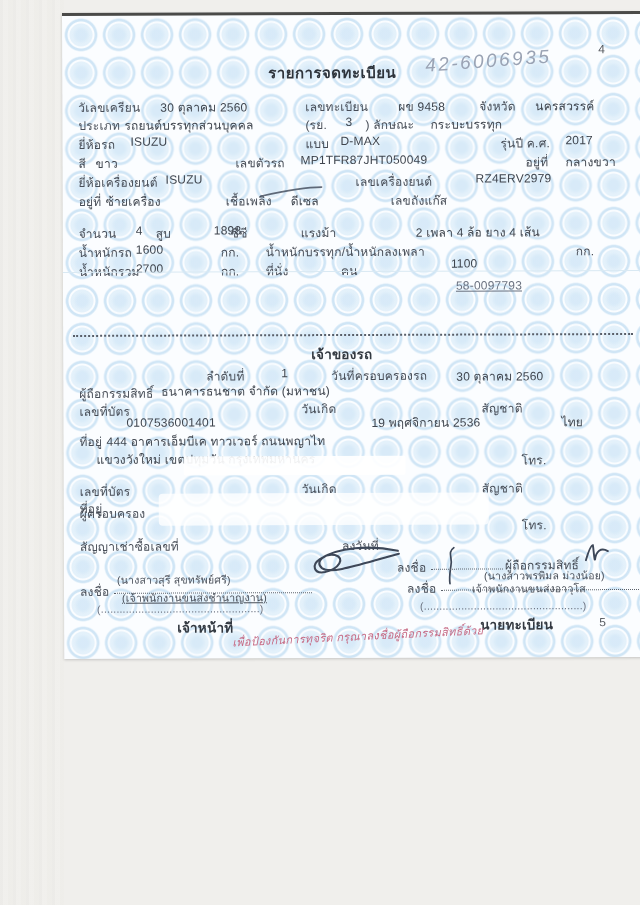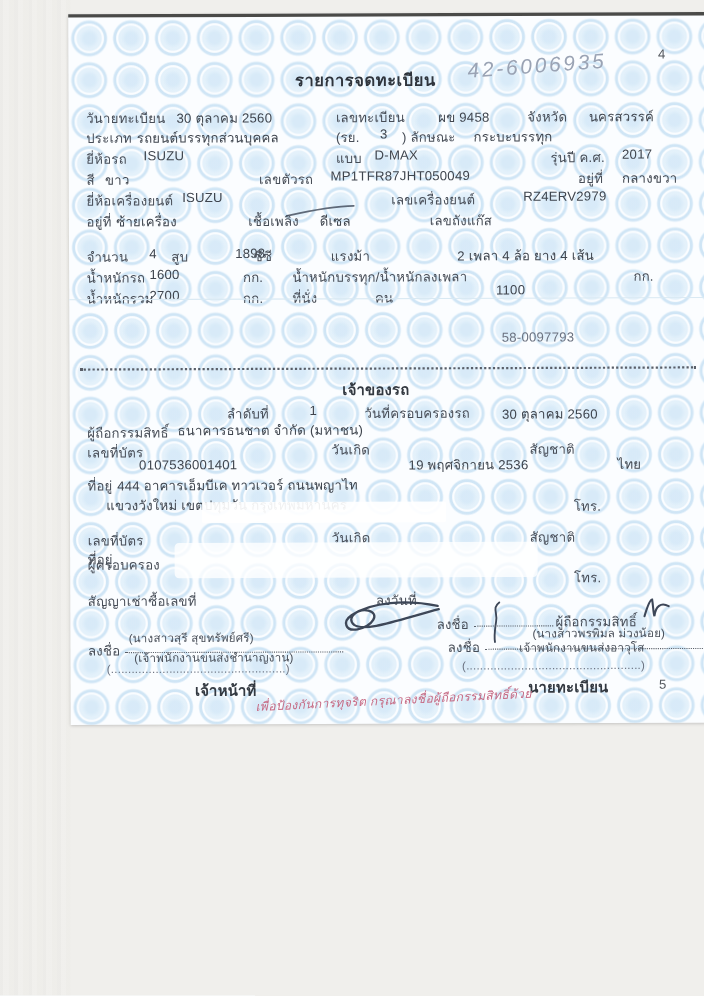--- a/index.html
+++ b/index.html
@@ -61,21 +61,21 @@
 <body>
 
 <div class="scan-strip"></div>
 
 <div id="paper">
 
   <span class="t pgnum" style="left:536px; top:28px;">4</span>
   <span class="t title" style="left:206px; top:46px;">รายการจดทะเบียน</span>
   <span class="t hand" style="left:363px; top:40px;">42-6006935</span>
 
-  <span class="t" style="left:16px;  top:82px;">วันายทะเบียน</span>
+  <span class="t" style="left:16px;  top:82px;">วัเลขเครียน</span>
   <span class="t val" style="left:98px;  top:82px;">30 ตุลาคม 2560</span>
   <span class="t" style="left:243px; top:82px;">เลขทะเบียน</span>
   <span class="t val" style="left:336px; top:82px;">ผข 9458</span>
   <span class="t" style="left:417px; top:82px;">จังหวัด</span>
   <span class="t val" style="left:473px; top:82px;">นครสวรรค์</span>
 
   <span class="t" style="left:16px;  top:100px;">ประเภท</span>
   <span class="t val" style="left:62px;  top:100px;">รถยนต์บรรทุกส่วนบุคคล</span>
   <span class="t" style="left:243px; top:100px;">(รย.</span>
   <span class="t val" style="left:283px; top:100px;">3</span>
@@ -126,21 +126,21 @@
   <span class="t" style="left:513px; top:227px;">กก.</span>
 
   <span class="t" style="left:16px;  top:246px;">น้ำหนักรวม</span>
   <span class="t val" style="left:73px;  top:246px;">2700</span>
   <span class="t" style="left:158px; top:246px;">กก.</span>
   <span class="t" style="left:203px; top:246px;">ที่นั่ง</span>
   <span class="t" style="left:278px; top:246px;">คน</span>
 
   <div class="artifact" style="left:0; top:256px; width:578px;"></div>
 
-  <span class="t gray" style="left:393px; top:285px;">58-0097793</span>
+  <span class="t gray" style="left:393px; top:264px;text-decoration:underline;">58-0097793</span>
 
   <div class="dotline" style="left:10px; top:319px; width:560px;"></div>
 
   <span class="t sect" style="left:248px; top:328px;">เจ้าของรถ</span>
 
   <span class="t" style="left:143px; top:351px;">ลำดับที่</span>
   <span class="t val" style="left:218px; top:351px;">1</span>
   <span class="t" style="left:268px; top:351px;">วันที่ครอบครองรถ</span>
   <span class="t val" style="left:393px; top:352px;">30 ตุลาคม 2560</span>
 
@@ -189,21 +189,21 @@
 
   <span class="t small" style="left:53px;  top:556px;">(นางสาวสุรี สุขทรัพย์ศรี)</span>
   <span class="t small" style="left:420px; top:553px;">(นางสาวพรพิมล ม่วงน้อย)</span>
 
   <span class="t" style="left:16px; top:566px;">ลงชื่อ</span>
   <div class="dotlead" style="left:50px; top:577px; width:198px;"></div>
   <span class="t" style="left:343px; top:564px;">ลงชื่อ</span>
   <div class="dotlead" style="left:377px; top:575px; width:200px;"></div>
   <span class="t small" style="left:408px; top:566px;">เจ้าพนักงานขนส่งอาวุโส</span>
 
-  <span class="t small" style="left:58px; top:574px;">(เจ้าพนักงานขนส่งชำนาญงาน)</span>
+  <span class="t small" style="left:58px; top:574px;text-decoration:underline;">(เจ้าพนักงานขนส่งชำนาญงาน)</span>
 
   <span class="t small gray" style="left:33px;  top:587px;">(...................................................)</span>
   <span class="t small gray" style="left:356px; top:585px;">(...................................................)</span>
 
   <span class="t sect" style="left:113px; top:601px;">เจ้าหน้าที่</span>
   <span class="t sect" style="left:416px; top:599px;font-family:Liberation Mono, monospace;">นายทะเบียน</span>
   <span class="t pgnum" style="left:535px; top:601px;">5</span>
 
   <span class="t pink" style="left:168px; top:618px;">เพื่อป้องกันการทุจริต กรุณาลงชื่อผู้ถือกรรมสิทธิ์ด้วย</span>
 </div>

